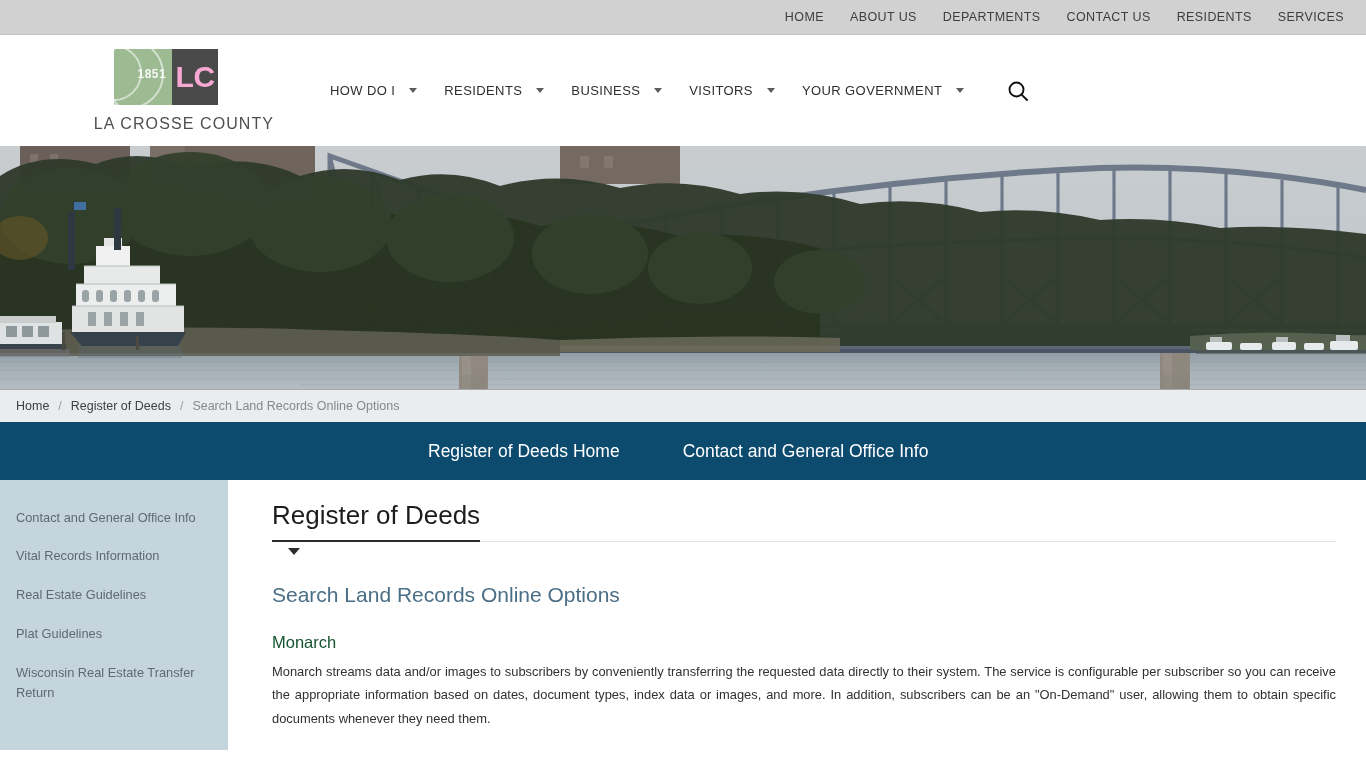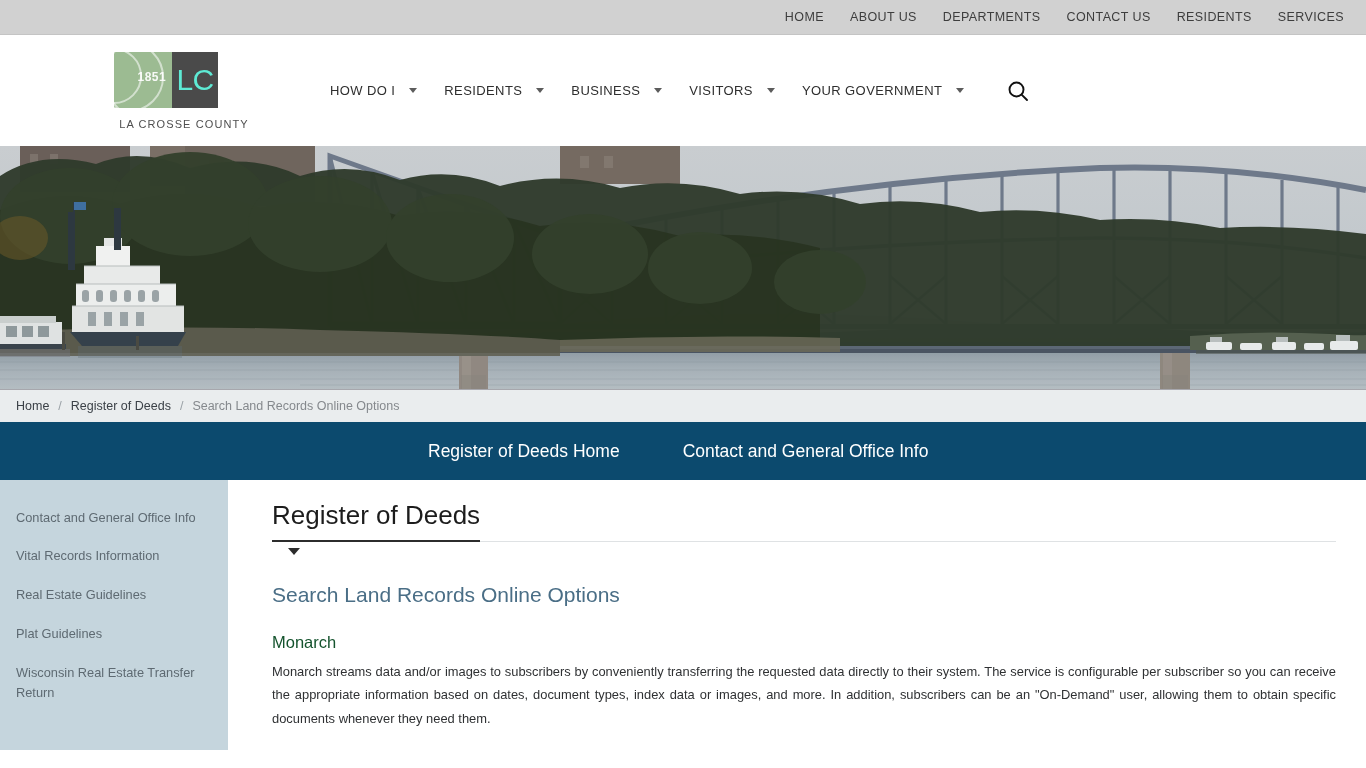--- a/index.html
+++ b/index.html
@@ -65,26 +65,26 @@
     position: relative; z-index: 2;
     font-size: 12px; color: #ffffff; opacity: .92;
     padding: 0 6px 5px 0; letter-spacing: .5px;
   }
   .logo-dark {
     width: 52px; height: 56px;
     background: #4a4a4a;
     display: flex; align-items: center; justify-content: center;
   }
   .logo-lc {
-    color: #5eead4; font-size: 30px; font-weight: 400;
+    color: #f9a8d4; font-size: 30px; font-weight: 700;
     letter-spacing: -.5px; line-height: 1;
   }
   .logo-name {
     margin-top: 10px;
-    font-size: 11px;
+    font-size: 16px;
     letter-spacing: 1.1px;
     color: #4f4f4f;
     white-space: nowrap;
     padding-left: 36px;
   }
 
   .mainnav {
     display: flex;
     align-items: center;
     margin-left: 48px;

